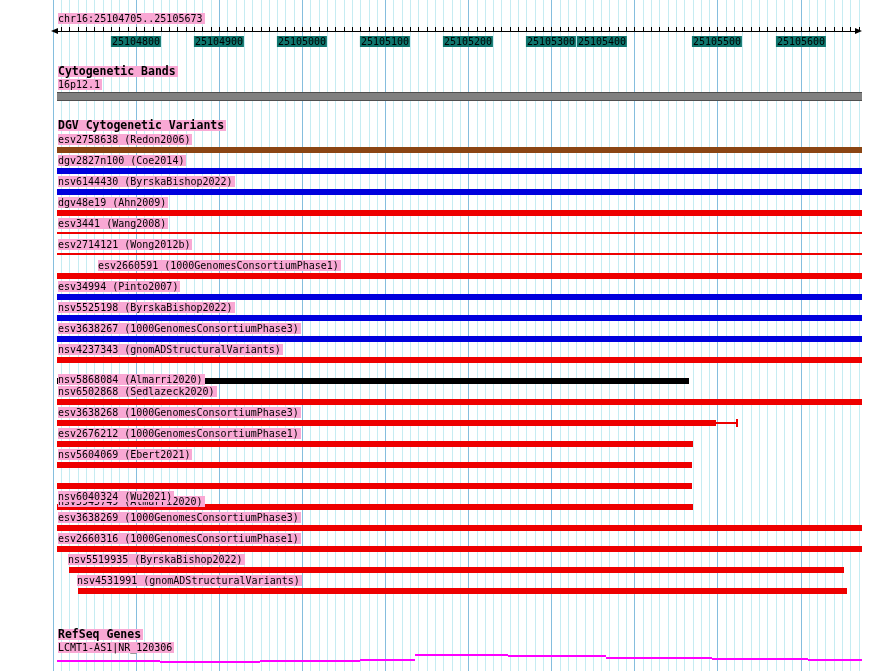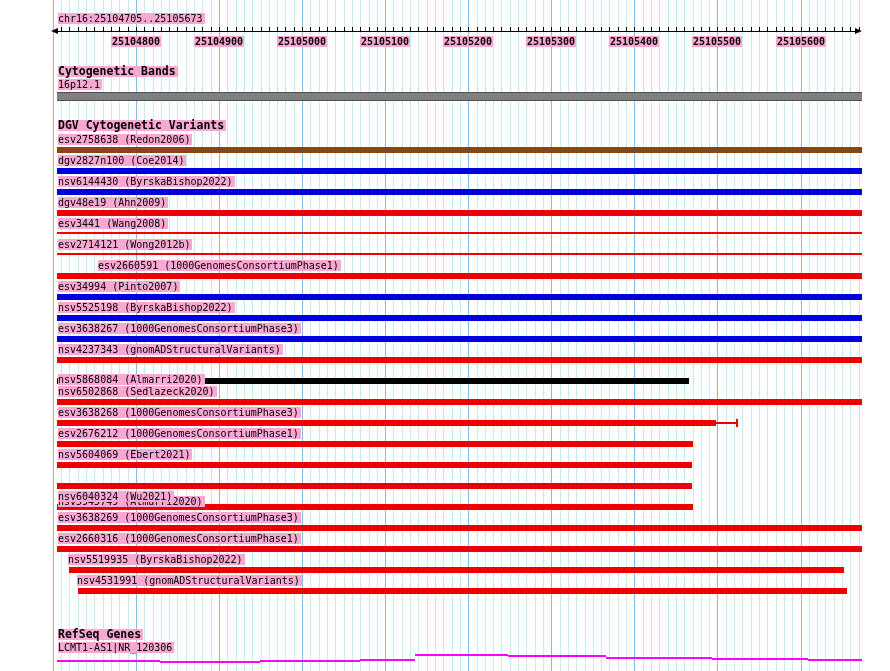--- a/index.html
+++ b/index.html
@@ -8,21 +8,21 @@
     font-family:"DejaVu Sans Mono",monospace;font-size:10px;color:#000;
   }
   .gridline{position:absolute;top:0;width:1px;height:671px;z-index:0;}
   .gridline.minor{background:#c6ecf2;}
   .gridline.major{background:#85bede;}
   .axis-line{position:absolute;height:1px;background:#000;z-index:3;}
   .axis-tick{position:absolute;width:1px;height:4px;background:#000;z-index:3;}
   .arrow{position:absolute;width:0;height:0;z-index:3;}
   .arrow.left{border-top:3px solid transparent;border-bottom:3px solid transparent;border-right:7px solid #000;}
   .arrow.right{border-top:3px solid transparent;border-bottom:3px solid transparent;border-left:7px solid #000;}
-  .tick-label{position:absolute;transform:translateX(-50%);background:#f9a8d4;padding:0 1px;z-index:3;white-space:nowrap;font-weight:bold;}
+  .tick-label{position:absolute;transform:translateX(-50%);background:#0f766e;padding:0 1px;z-index:3;white-space:nowrap;}
   .txt{position:absolute;background:#f9a8d4;padding:0 2px 0 0;white-space:nowrap;z-index:4;line-height:11px;}
   .hdr{font-weight:bold;font-size:11.5px;}
   .band{position:absolute;background:#808080;border-top:1px solid #4f4f4f;border-bottom:1px solid #4f4f4f;box-sizing:border-box;z-index:2;}
   .vbar{position:absolute;z-index:2;}
   .vline{position:absolute;z-index:2;}
   .gene-seg{position:absolute;height:1.5px;background:#ff00ff;z-index:2;}
 </style>
 </head>
 <body>
 
@@ -234,21 +234,21 @@
         <div class="axis-tick" style="left: 850px; top: 27px;"></div>
         <div class="axis-tick" style="left: 859px; top: 27px;"></div>
       </div>
     <div id="tick-labels">
         <div class="tick-label" style="left: 136px; top: 36px;">25104800</div>
         <div class="tick-label" style="left: 219px; top: 36px;">25104900</div>
         <div class="tick-label" style="left: 302px; top: 36px;">25105000</div>
         <div class="tick-label" style="left: 385px; top: 36px;">25105100</div>
         <div class="tick-label" style="left: 468px; top: 36px;">25105200</div>
         <div class="tick-label" style="left: 551px; top: 36px;">25105300</div>
-        <div class="tick-label" style="left: 634px; top: 36px;">25105400</div>
+        <div class="tick-label" style="left: 602px; top: 36px;">25105400</div>
         <div class="tick-label" style="left: 717px; top: 36px;">25105500</div>
         <div class="tick-label" style="left: 801px; top: 36px;">25105600</div>
       </div>
   </div>
 
   <div class="txt hdr" style="left:58px;top:66px;">Cytogenetic Bands</div>
   <div class="txt" style="left:58px;top:79px;">16p12.1</div>
   <div class="band" style="left:57px;top:92px;width:805px;height:9px;"></div>
 
   <div class="txt hdr" style="left:58px;top:120px;">DGV Cytogenetic Variants</div>

